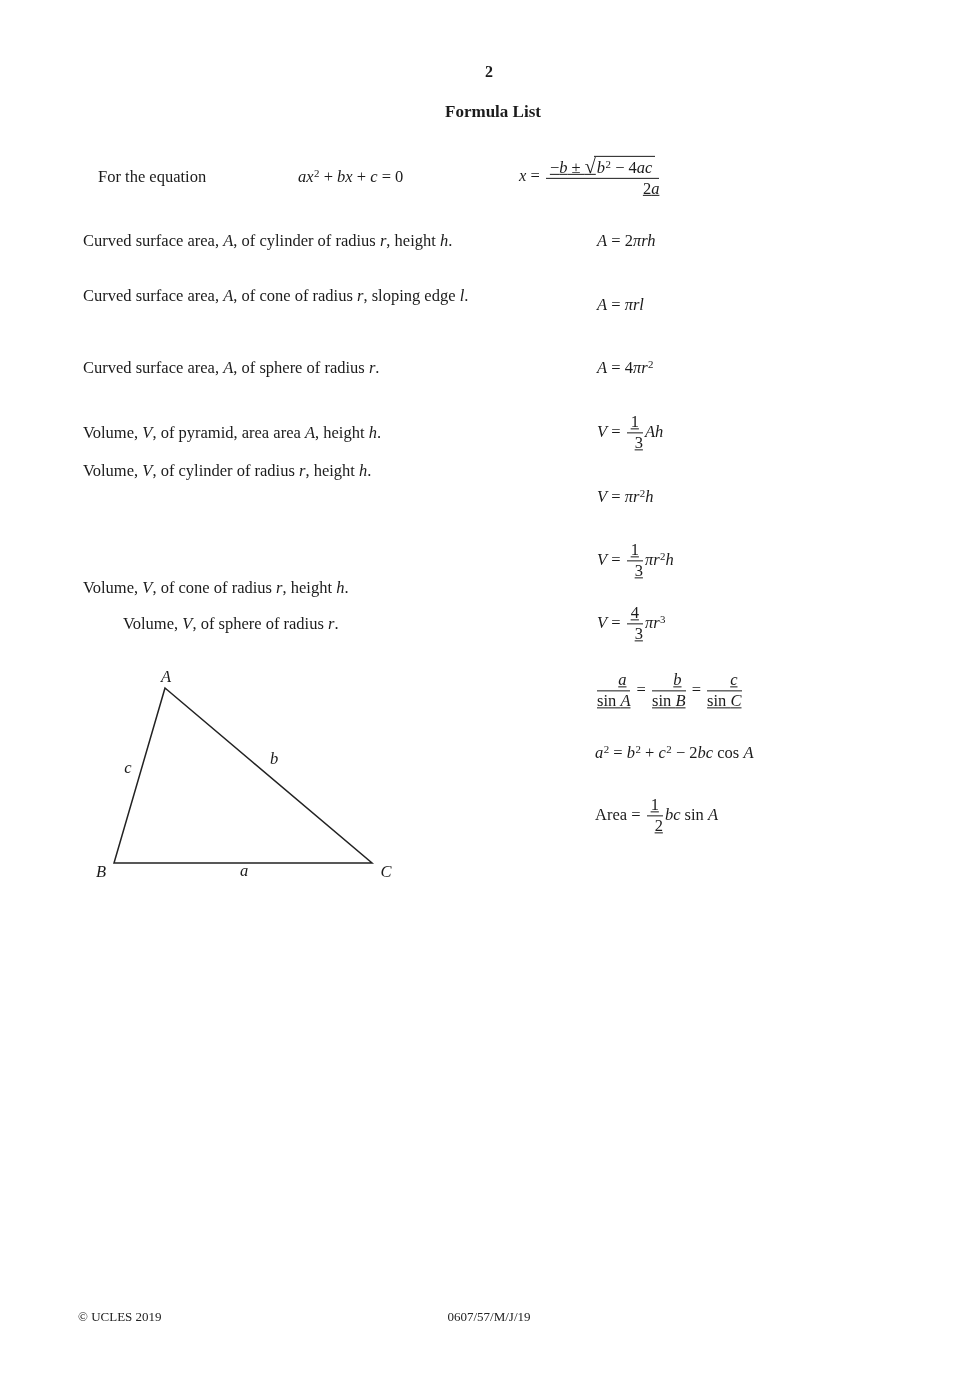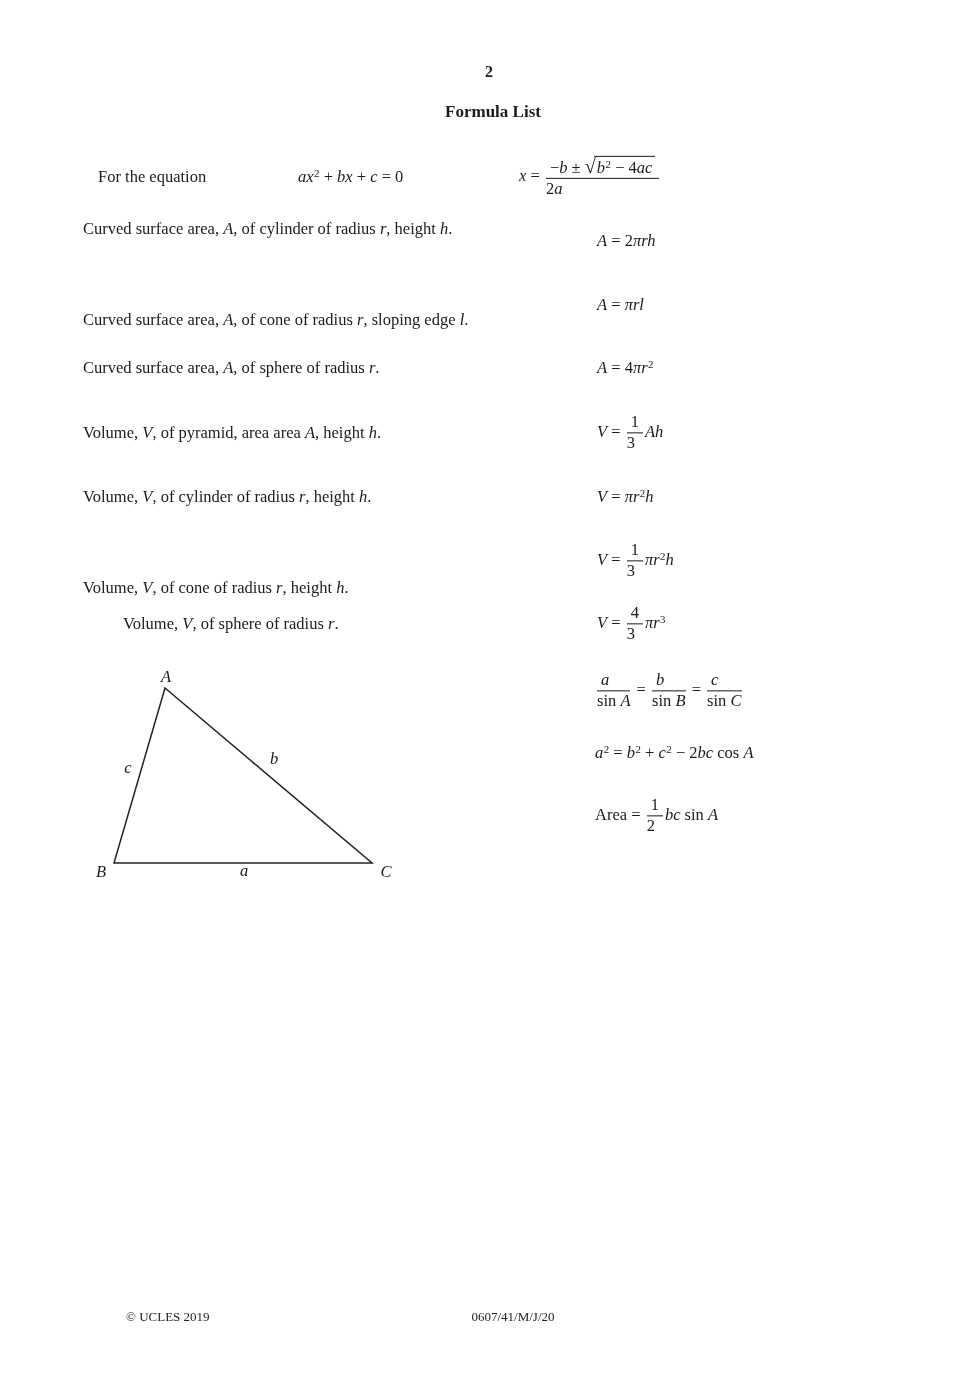--- a/index.html
+++ b/index.html
@@ -24,36 +24,37 @@
   }
   .vcenter { transform: translateY(-50%); }
   .ccenter { transform: translate(-50%, -50%); }
   .hcenter {
     left: 0;
     right: 0;
     text-align: center;
   }
   .page-number { font-weight: bold; font-size: 16px; }
   .page-title  { font-weight: bold; font-size: 17px; }
-  .footer-text { font-size: 13px; color: #222; margin-left: 48px; }
+  .footer-text { font-size: 13px; color: #222; }
 
   
   .mr { font-style: normal; }
   .mi { font-style: italic; }
   .msup {
     font-size: 0.66em;
     vertical-align: 0.45em;
     font-style: normal;
     margin-left: 0.5px;
   }
   .frac {
     display: inline-block;
     vertical-align: middle;
-    text-align: left;
+    text-align: right;
     margin: 0 2px;
+    text-decoration: underline;
   }
   .fnum {
     display: block;
     padding: 0 4px 1px 4px;
     border-bottom: 1.3px solid #1b1b1b;
   }
   .fden { display: block; padding-top: 1px; }
   .sqrt { white-space: nowrap; }
   .sqrt-sign {
     font-size: 1.22em;
@@ -74,33 +75,33 @@
 
 <div class="page">
 
   <div class="abs hcenter page-number" style="top:63px;">2</div>
   <div class="abs hcenter page-title" style="top:103px;padding-left:8px;">Formula List</div>
 
   <div class="abs vcenter" style="left:98px; top:177px;"><span class="mr">For the equation</span></div>
   <div class="abs vcenter" style="left:298px; top:177px;"><span class="mi">ax</span><span class="msup">2</span><span class="mr"> + </span><span class="mi">bx</span><span class="mr"> + </span><span class="mi">c</span><span class="mr"> = 0</span></div>
   <div class="abs vcenter" style="left:519px; top:177px;"><span class="mi">x</span><span class="mr"> = </span><span class="frac"><span class="fnum"><span class="mr">−</span><span class="mi">b</span><span class="mr"> ± </span><span class="sqrt"><span class="sqrt-sign">√</span><span class="sqrt-arg"><span class="mi">b</span><span class="msup">2</span><span class="mr"> − 4</span><span class="mi">ac</span></span></span></span><span class="fden"><span class="mr">2</span><span class="mi">a</span></span></span></div>
 
-  <div class="abs vcenter" style="left:83px; top:229px;text-align:center;"><span class="mr">Curved surface area, </span><span class="mi">A</span><span class="mr">, of cylinder of radius </span><span class="mi">r</span><span class="mr">, height </span><span class="mi">h</span><span class="mr">.</span></div>
+  <div class="abs vcenter" style="left:83px; top:241px;text-align:center;"><span class="mr">Curved surface area, </span><span class="mi">A</span><span class="mr">, of cylinder of radius </span><span class="mi">r</span><span class="mr">, height </span><span class="mi">h</span><span class="mr">.</span></div>
   <div class="abs vcenter" style="left:597px; top:241px;"><span class="mi">A</span><span class="mr"> = 2</span><span class="mi">πrh</span></div>
 
-  <div class="abs vcenter" style="left:83px; top:320px;"><span class="mr">Curved surface area, </span><span class="mi">A</span><span class="mr">, of cone of radius </span><span class="mi">r</span><span class="mr">, sloping edge </span><span class="mi">l</span><span class="mr">.</span></div>
+  <div class="abs vcenter" style="left:83px; top:296px;"><span class="mr">Curved surface area, </span><span class="mi">A</span><span class="mr">, of cone of radius </span><span class="mi">r</span><span class="mr">, sloping edge </span><span class="mi">l</span><span class="mr">.</span></div>
   <div class="abs vcenter" style="left:597px; top:305px;"><span class="mi">A</span><span class="mr"> = </span><span class="mi">πrl</span></div>
 
   <div class="abs vcenter" style="left:83px; top:368px;"><span class="mr">Curved surface area, </span><span class="mi">A</span><span class="mr">, of sphere of radius </span><span class="mi">r</span><span class="mr">.</span></div>
   <div class="abs vcenter" style="left:597px; top:368px;"><span class="mi">A</span><span class="mr"> = 4</span><span class="mi">πr</span><span class="msup">2</span></div>
 
   <div class="abs vcenter" style="left:83px; top:433px;"><span class="mr">Volume, </span><span class="mi">V</span><span class="mr">, of pyramid, area area </span><span class="mi">A</span><span class="mr">, height </span><span class="mi">h</span><span class="mr">.</span></div>
   <div class="abs vcenter" style="left:597px; top:433px;"><span class="mi">V</span><span class="mr"> = </span><span class="frac"><span class="fnum"><span class="mr">1</span></span><span class="fden"><span class="mr">3</span></span></span><span class="mi">Ah</span></div>
 
-  <div class="abs vcenter" style="left:83px; top:497px;"><span class="mr">Volume, </span><span class="mi">V</span><span class="mr">, of cylinder of radius </span><span class="mi">r</span><span class="mr">, height </span><span class="mi">h</span><span class="mr">.</span></div>
+  <div class="abs vcenter" style="left:83px; top:471px;"><span class="mr">Volume, </span><span class="mi">V</span><span class="mr">, of cylinder of radius </span><span class="mi">r</span><span class="mr">, height </span><span class="mi">h</span><span class="mr">.</span></div>
   <div class="abs vcenter" style="left:597px; top:497px;"><span class="mi">V</span><span class="mr"> = </span><span class="mi">πr</span><span class="msup">2</span><span class="mi">h</span></div>
 
   <div class="abs vcenter" style="left:83px; top:544px;margin-top:44px;"><span class="mr">Volume, </span><span class="mi">V</span><span class="mr">, of cone of radius </span><span class="mi">r</span><span class="mr">, height </span><span class="mi">h</span><span class="mr">.</span></div>
   <div class="abs vcenter" style="left:597px; top:561px;"><span class="mi">V</span><span class="mr"> = </span><span class="frac"><span class="fnum"><span class="mr">1</span></span><span class="fden"><span class="mr">3</span></span></span><span class="mi">πr</span><span class="msup">2</span><span class="mi">h</span></div>
 
   <div class="abs vcenter" style="left:83px; top:624px;margin-left:40px;"><span class="mr">Volume, </span><span class="mi">V</span><span class="mr">, of sphere of radius </span><span class="mi">r</span><span class="mr">.</span></div>
   <div class="abs vcenter" style="left:597px; top:624px;"><span class="mi">V</span><span class="mr"> = </span><span class="frac"><span class="fnum"><span class="mr">4</span></span><span class="fden"><span class="mr">3</span></span></span><span class="mi">πr</span><span class="msup">3</span></div>
 
   <svg class="triangle" style="left:95px; top:665px;" width="300" height="205" viewBox="0 0 300 205">
     <polygon points="70,23 19,198 277,198" fill="none" stroke="#222222" stroke-width="1.5"></polygon>
@@ -110,15 +111,15 @@
   <div class="abs ccenter tri-label" style="left:386px; top:872px;">C</div>
   <div class="abs ccenter tri-label" style="left:244px; top:871px;">a</div>
   <div class="abs ccenter tri-label" style="left:274px; top:759px;">b</div>
   <div class="abs ccenter tri-label" style="left:128px; top:768px;">c</div>
 
   <div class="abs vcenter" style="left:595px; top:691px;"><span class="frac"><span class="fnum"><span class="mi">a</span></span><span class="fden"><span class="mr">sin </span><span class="mi">A</span></span></span><span class="mr"> = </span><span class="frac"><span class="fnum"><span class="mi">b</span></span><span class="fden"><span class="mr">sin </span><span class="mi">B</span></span></span><span class="mr"> = </span><span class="frac"><span class="fnum"><span class="mi">c</span></span><span class="fden"><span class="mr">sin </span><span class="mi">C</span></span></span></div>
   <div class="abs vcenter" style="left:595px; top:753px;font-family:Liberation Serif, serif;"><span class="mi">a</span><span class="msup">2</span><span class="mr"> = </span><span class="mi">b</span><span class="msup">2</span><span class="mr"> + </span><span class="mi">c</span><span class="msup">2</span><span class="mr"> − 2</span><span class="mi">bc</span><span class="mr"> cos </span><span class="mi">A</span></div>
   <div class="abs vcenter" style="left:595px; top:816px;"><span class="mr">Area = </span><span class="frac"><span class="fnum"><span class="mr">1</span></span><span class="fden"><span class="mr">2</span></span></span><span class="mi">bc</span><span class="mr"> sin </span><span class="mi">A</span></div>
 
   <div class="abs vcenter footer-text" style="left:78px; top:1317px;">© UCLES 2019</div>
-  <div class="abs hcenter vcenter footer-text" style="top:1317px;">0607/41/M/J/20</div>
+  <div class="abs hcenter vcenter footer-text" style="top:1317px;">0607/57/M/J/19</div>
 
 </div>
 
 </body></html>

